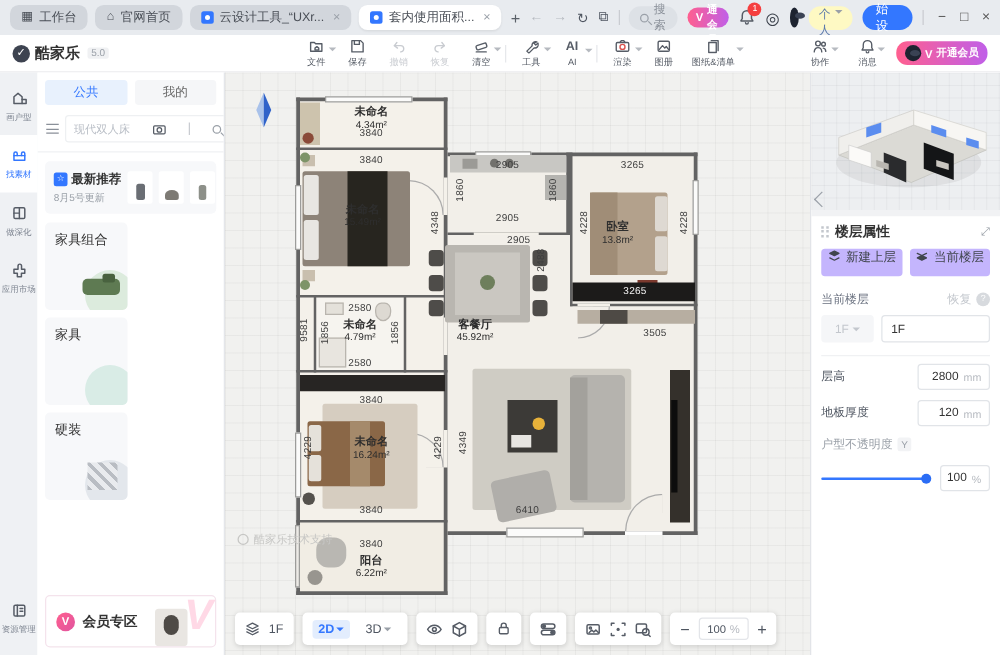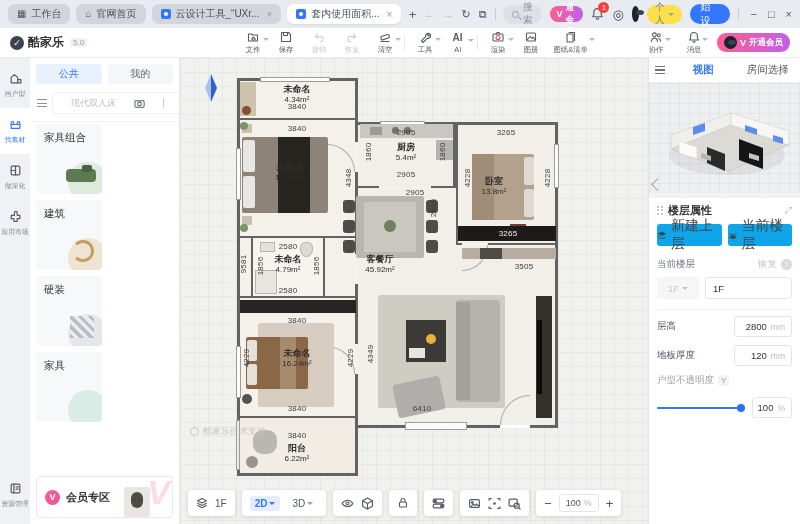--- a/index.html
+++ b/index.html
@@ -19,21 +19,21 @@
 .navg{color:#b6bac0;font-size:11px}
 .navg.on{color:#4e5560}
 .chip-search{height:19px;background:#dde1e6;border-radius:10px;display:flex;align-items:center;gap:4px;padding:0 9px;color:#8a9099;font-size:9.5px}
 .vip-pill{height:16px;border-radius:9px;background:linear-gradient(90deg,#ff5f8f,#c05fe8);color:#fff;font-size:8.5px;display:flex;align-items:center;gap:3px;padding:0 7px;font-weight:bold}
 .vip-pill .v{font-size:9px}
 .bellwrap{position:relative;width:14px;height:14px}
 .badge{position:absolute;top:-5px;right:-5px;min-width:11px;height:11px;border-radius:6px;background:#f53f3f;color:#fff;font-size:7px;display:flex;align-items:center;justify-content:center;padding:0 2px}
 .gicon{font-size:13px;color:#3c424c;line-height:1}
 .avatar{width:16px;height:16px;border-radius:50%;background:#1d2330;position:relative}
 .avatar:after{content:"";position:absolute;left:4px;top:4px;width:8px;height:5px;border-radius:50%;background:#3a4254}
-.profile-chip{height:19px;border-radius:10px;background:#fde047;color:#5b79ab;font-size:9.5px;display:flex;align-items:center;gap:3px;padding:0 8px}
+.profile-chip{height:19px;border-radius:10px;background:#fef9c3;color:#5b79ab;font-size:9.5px;display:flex;align-items:flex-start;gap:3px;padding:0 8px}
 .start-btn{height:20px;border-radius:11px;background:#3377ff;color:#fff;font-size:10px;display:flex;align-items:center;padding:0 11px}
 .winctl{display:flex;align-items:center;gap:11px;color:#555;font-size:11px;margin-left:4px}
 .sep{width:1px;height:12px;background:#c9ccd1}
 
 .appbar{height:30px;background:#fff;border-bottom:1px solid #ececee;display:flex;align-items:center;padding:0 10px;position:relative}
 .brand{display:flex;align-items:center;gap:4px}
 .brandlogo{width:14px;height:14px;border-radius:50%;background:#3d4350;color:#fff;font-size:9px;display:flex;align-items:center;justify-content:center}
 .brandname{font-size:12px;font-weight:bold;color:#333}
 .ver{background:#f0f1f3;color:#9aa0a8;font-size:8px;border-radius:2px;padding:0 3px;margin-left:2px}
 .tools{position:absolute;left:236px;top:0;height:30px;display:flex;align-items:center}
@@ -60,21 +60,21 @@
 .lib{position:absolute;left:30px;top:58px;bottom:0;width:150px;background:#fff;border-right:1px solid #e4e6ea;display:flex;flex-direction:column;overflow:hidden}
 .libtabs{display:flex;height:26px;flex:none;border-bottom:1px solid #f0f1f3}
 .ltab{flex:1;display:flex;align-items:center;justify-content:center;font-size:11px;color:#666;background:#f5f6f8}
 .ltab.active{background:#fff;color:#3377ff;font-weight:bold}
 .subtabs{display:flex;gap:6px;padding:6px;flex:none}
 .stab{flex:1;height:20px;border-radius:3px;background:#f5f6f8;color:#666;font-size:10px;display:flex;align-items:center;justify-content:center}
 .stab.active{background:#e8f1fd;color:#3377ff}
 .searchrow{display:flex;align-items:center;gap:5px;padding:2px 7px 7px;flex:none;border-bottom:1px solid #f0f1f3}
 .i-list{width:10px;height:8px;border-top:1.4px solid #8a9099;border-bottom:1.4px solid #8a9099;position:relative;flex:none}
 .i-list:after{content:"";position:absolute;left:0;top:2.6px;width:10px;height:1.4px;background:#8a9099}
-.sbox{flex:1;height:22px;border:1px solid #eef0f2;border-radius:3px;display:flex;align-items:center;gap:18px;padding:0 18px}
+.sbox{flex:1;height:22px;border:1px solid #eef0f2;border-radius:3px;display:flex;align-items:center;gap:18px;padding:0 6px}
 .sbox .ph{flex:1;color:#b9bec6;font-size:9px;white-space:nowrap;overflow:hidden}
 .reco{margin:7px 6px 5px;background:#f7f8fa;border-radius:4px;padding:7px;display:flex;gap:5px;align-items:center;flex:none}
 .reco .tt{display:flex;align-items:center;gap:3px;font-size:10px;font-weight:bold;color:#333;white-space:nowrap}
 .reco .ic-r{width:11px;height:11px;border-radius:2px;background:#3377ff;color:#fff;font-size:7px;display:flex;align-items:center;justify-content:center;flex:none}
 .reco .dt{font-size:8px;color:#9aa0a8;margin-top:3px}
 .thumb{width:20px;height:26px;background:#fff;border-radius:2px;flex:none;display:flex;align-items:flex-end;justify-content:center;padding-bottom:3px}
 .thumb i{display:block;width:7px;height:13px;background:#6a6e74;border-radius:2px}
 .cats{display:flex;flex-wrap:wrap;gap:6px;padding:2px 6px;overflow:hidden;flex:1;align-content:flex-start}
 .cat{width:66px;height:70px;background:#f7f8fa;border-radius:4px;padding:7px 0 0 8px;position:relative;overflow:hidden}
 .cat .lb{font-size:10.5px;font-weight:normal;color:#333}
@@ -121,21 +121,21 @@
 .ptab.active{color:#3377ff;font-weight:bold}
 .view3d{height:110px;flex:none;position:relative;background-color:#edeff1;background-image:linear-gradient(rgba(120,120,130,.08) 1px,transparent 1px),linear-gradient(90deg,rgba(120,120,130,.08) 1px,transparent 1px);background-size:10px 10px}
 .rhandle{position:absolute;left:4px;bottom:4px;width:9px;height:9px;border-left:1.3px solid #9aa0a8;border-bottom:1.3px solid #9aa0a8;transform:rotate(45deg)}
 .secgap{height:5px;background:#f1f2f4;flex:none}
 .sechead{height:24px;display:flex;align-items:center;padding:0 8px;gap:5px;flex:none}
 .sechead .tt{font-size:11px;font-weight:bold;color:#333}
 .drag{width:6px}
 .drag i{display:block;width:2px;height:2px;background:#c3c7cd;margin:1.5px 0;box-shadow:4px 0 #c3c7cd}
 .expand{margin-left:auto;color:#9aa0a8;font-size:9px}
 .btnrow{display:flex;gap:6px;padding:2px 8px 8px;flex:none}
-.fbtn{flex:1;height:22px;background:#0ea5e9;border-radius:3px;display:flex;align-items:center;justify-content:center;gap:4px;font-size:14px;color:#40454d}
+.fbtn{flex:1;height:22px;background:#c4b5fd;border-radius:3px;display:flex;align-items:flex-start;justify-content:center;gap:4px;font-size:10px;color:#40454d}
 .lrow{display:flex;align-items:center;padding:4px 8px;flex:none;font-size:9.5px;color:#6b7280}
 .lrow .right{margin-left:auto;display:flex;align-items:center;gap:4px}
 .restore{color:#c3c7cd}
 .qmark{width:11px;height:11px;border-radius:50%;background:#d7dade;color:#fff;font-size:7px;display:flex;align-items:center;justify-content:center}
 .selrow{display:flex;gap:6px;padding:2px 8px 8px;flex:none}
 .fsel{width:42px;height:22px;background:#f5f6f8;border-radius:3px;color:#c3c7cd;font-size:9.5px;display:flex;align-items:center;justify-content:center;gap:3px}
 .finput{flex:1;height:22px;border:1px solid #e1e4e8;border-radius:3px;font-size:9.5px;color:#333;display:flex;align-items:center;padding:0 7px}
 .chev{width:5px;height:5px;border-left:1.3px solid #6b7280;border-top:1.3px solid #6b7280;transform:rotate(45deg);margin-left:auto;margin-top:2px}
 .prow{display:flex;align-items:center;padding:4px 8px;flex:none;font-size:9.5px;color:#4e5560}
 .prow .ib{margin-left:auto;width:58px;height:21px;border:1px solid #e1e4e8;border-radius:3px;display:flex;align-items:center;justify-content:flex-end;gap:4px;padding:0 6px;font-size:9.5px;color:#333}
@@ -369,40 +369,53 @@
       <div class="sbox">
         <span class="ph">现代双人床</span>
         <svg class="ic" width="11" height="11" viewBox="0 0 12 12">
             <rect x="1" y="3" width="10" height="7" rx="1"></rect>
             <circle cx="6" cy="6.5" r="2"></circle>
           </svg>
         <span class="sep" style="height:10px"></span>
         <span class="i-search"></span>
       </div>
     </div>
+    <div class="reco">
+      <div>
+        <div class="tt">
+            <span class="ic-r">☆</span>
+            <span>最新推荐</span>
+          </div>
+        <div class="dt">8月5号更新</div>
+      </div>
+      <div class="thumb">
+          <i></i>
+        </div>
+      <div class="thumb">
+          <i style="width:11px;height:8px;border-radius:50% 50% 2px 2px;background:#7d7a74"></i>
+        </div>
+      <div class="thumb">
+          <i style="width:6px;height:12px;background:#8d9089"></i>
+        </div>
+    </div>
     <div class="cats">
       <div class="cat">
           <div class="lb">家具组合</div>
           <span class="blob" style="background:#dcebdd"></span>
           <i style="right:6px;bottom:12px;width:30px;height:13px;border-radius:4px;background:#5e7a52"></i>
           <i style="right:10px;bottom:22px;width:10px;height:7px;border-radius:2px;background:#49623f"></i>
         </div>
       <div class="cat">
-          <div class="lb">建筑</div>
-          <span class="blob" style="background:#efe3d2"></span>
-          <i style="right:8px;bottom:8px;width:22px;height:22px;border:3px solid #c89b63;border-left-color:transparent;border-radius:50%"></i>
+          <div class="lb">家具</div>
+          <span class="blob" style="background:#d9ece6"></span>
         </div>
       <div class="cat">
           <div class="lb">硬装</div>
           <span class="blob" style="background:#e3e7ec"></span>
           <i style="right:8px;bottom:8px;width:24px;height:22px;background:repeating-linear-gradient(45deg,#b9bdc3 0 3px,#e9ebee 3px 7px)"></i>
-        </div>
-      <div class="cat">
-          <div class="lb">家具</div>
-          <span class="blob" style="background:#d9ece6"></span>
         </div>
 
     </div>
     <div class="vipzone">
       <span class="vv">V</span>
       <span class="lb">会员专区</span>
       <span class="bigv">V</span>
       <span class="prod"></span>
     </div>
   </div>
@@ -547,24 +560,20 @@
     <span class="dim" style="left:117px;top:377px">3840</span>
 
     <div class="rl" style="left:117px;top:26px">
         <div class="nm">未命名</div>
         <div class="ar">4.34m²</div>
       </div>
     <div class="rl" style="left:110px;top:104px">
         <div class="nm">未命名</div>
         <div class="ar">15.49m²</div>
       </div>
-    <div class="rl" style="left:226px;top:84px">
-        <div class="nm">厨房</div>
-        <div class="ar">5.4m²</div>
-      </div>
     <div class="rl" style="left:314px;top:118px">
         <div class="nm">卧室</div>
         <div class="ar">13.8m²</div>
       </div>
     <div class="rl" style="left:108px;top:196px">
         <div class="nm">未命名</div>
         <div class="ar">4.79m²</div>
       </div>
     <div class="rl" style="left:200px;top:196px">
         <div class="nm">客餐厅</div>
@@ -648,29 +657,20 @@
         <div class="zbox">
             <span>100</span>
             <em>%</em>
           </div>
         <span class="pm">+</span>
       </div>
     </div>
   </div>
 
   <div class="rpanel">
-    <div class="ptabs">
-      <div class="burger">
-          <i></i>
-          <i></i>
-          <i></i>
-        </div>
-      <div class="ptab active">视图</div>
-      <div class="ptab">房间选择</div>
-    </div>
     <div class="view3d">
       <svg width="152" height="110" viewBox="0 0 152 110">
         <ellipse cx="78" cy="72" rx="58" ry="20" fill="rgba(0,0,0,.06)"></ellipse>
         <polygon points="22,66 80,88 140,62 82,42" fill="#dbdad5" stroke="#c2c1bc" stroke-width=".6"></polygon>
         <polygon points="22,52 22,66 82,42 82,30" fill="#f0efec" stroke="#cfcec9" stroke-width=".6"></polygon>
         <polygon points="82,30 140,48 140,62 82,42" fill="#f7f6f3" stroke="#d4d3ce" stroke-width=".6"></polygon>
         <polygon points="30,58 48,64 48,76 30,70" fill="#fbfaf8" stroke="#ccc" stroke-width=".5"></polygon>
         <polygon points="58,64 76,71 76,88 58,80" fill="#2a2b2d"></polygon>
         <polygon points="90,56 114,65 114,86 90,77" fill="#141517"></polygon>
         <polygon points="44,44 56,40 56,48 44,52" fill="#5b8def"></polygon>

